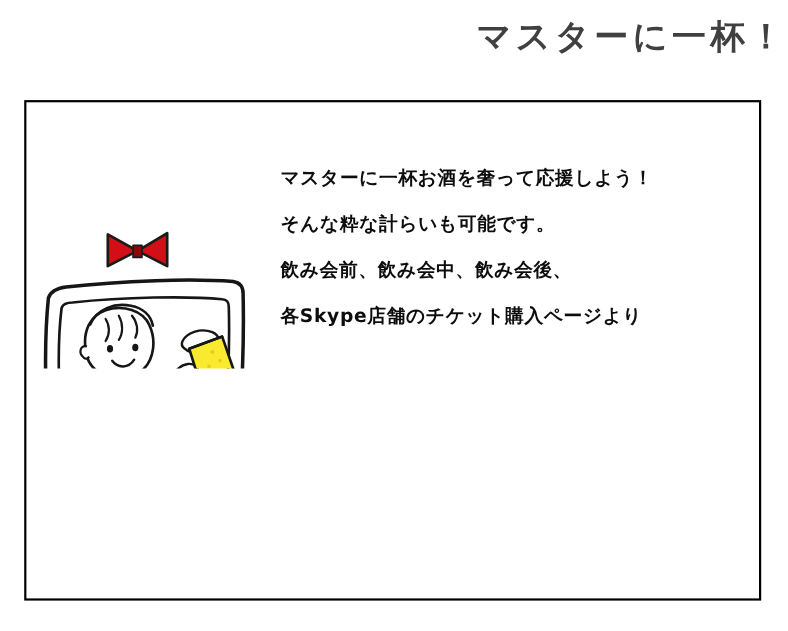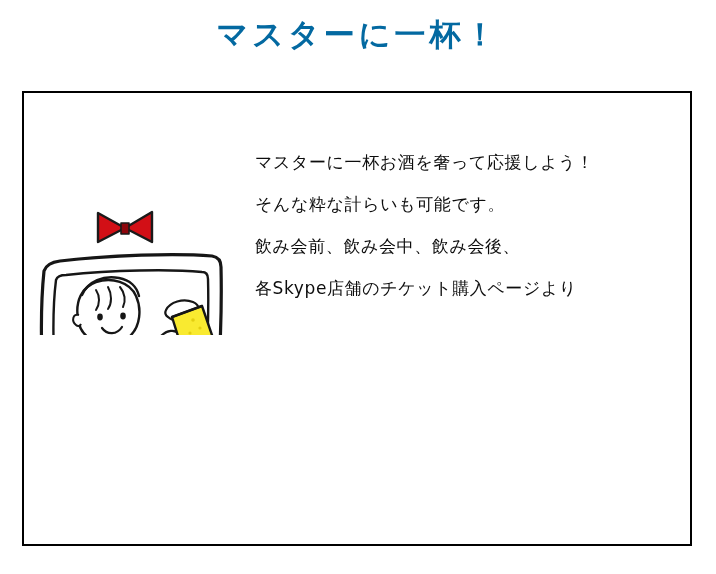--- a/index.html
+++ b/index.html
@@ -17,26 +17,26 @@
     color: #111111;
     -webkit-font-smoothing: antialiased;
   }
 
   
   .page-title {
     position: absolute;
     left: 0;
     top: 14px;
     width: 716px;
-    text-align: center;
+    text-align: right;
     font-size: 31px;
     font-weight: bold;
     letter-spacing: 4px;
     line-height: 40px;
-    color: #0369a1;
+    color: #404040;
     white-space: nowrap;
   }
 
   
   .card-frame {
     position: absolute;
     left: 22px;
     top: 91px;
     width: 670px;
     height: 455px;
@@ -65,21 +65,21 @@
     left: 255px;
     top: 141px;
     width: 400px;
   }
   .body-line {
     font-size: 17px;
     line-height: 42px;
     letter-spacing: 0.6px;
     color: #0d0d0d;
     white-space: nowrap;
-    font-weight: normal;
+    font-weight: bold;
   }
 </style>
 </head>
 <body>
 
 <div class="page-title">マスターに一杯！</div>
 
 <div class="card-frame"></div>
 
 <div class="illustration">

